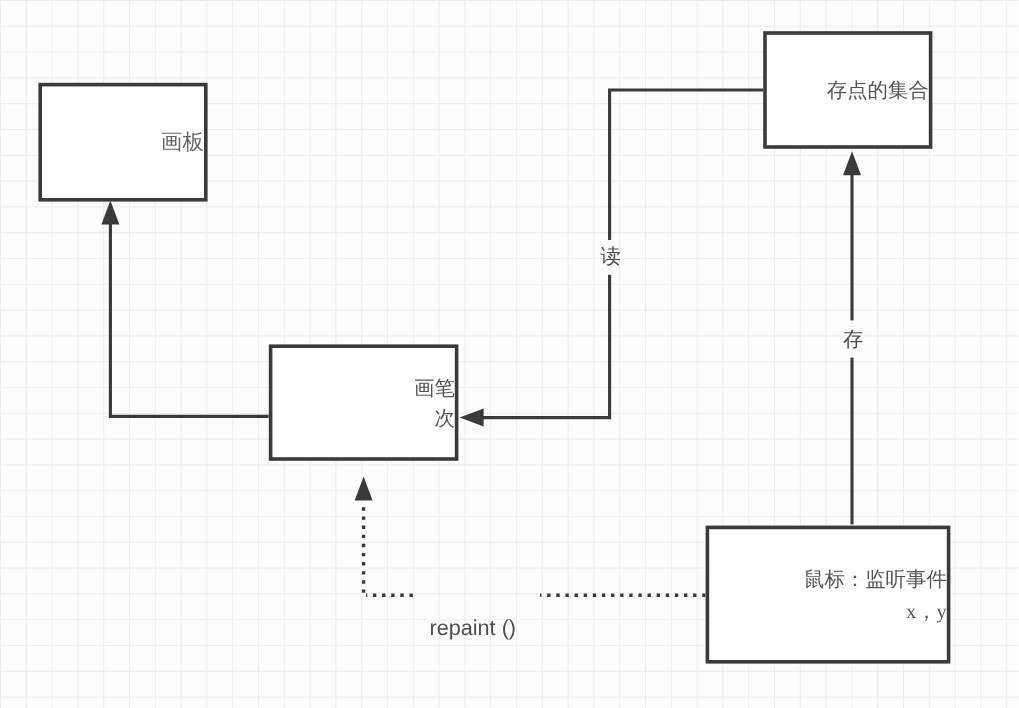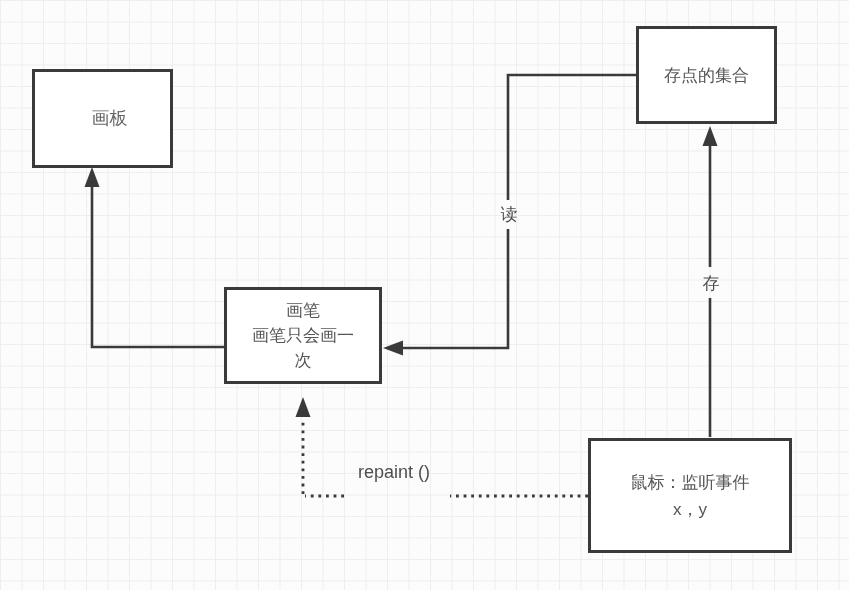--- a/index.html
+++ b/index.html
@@ -29,38 +29,39 @@
   .node {
     position: absolute;
     box-sizing: border-box;
     background: #ffffff;
     border: 3px solid #3a3a3a;
     color: #555555;
     font-size: 17px;
     line-height: 25px;
     display: flex;
     flex-direction: column;
-    align-items: center;
+    align-items: flex-end;
     justify-content: center;
     text-align: center;
+    font-family: Liberation Serif, serif;
   }
   .node-board  { left: 32px;  top: 69px;  width: 141px; height: 99px;  color:#636363; font-size:18px;padding-left:14px; }
   .node-points { left: 636px; top: 26px;  width: 141px; height: 98px; }
   .node-brush  { left: 224px; top: 287px; width: 158px; height: 97px; }
   .node-mouse  { left: 588px; top: 438px; width: 204px; height: 115px; line-height: 27px; }
   .edge-label {
     position: absolute;
     transform: translate(-50%, -50%);
     color: #4c4c4c;
     font-size: 17px;
     white-space: nowrap;
   }
   .label-read    { left: 509px; top: 214px; }
   .label-store   { left: 711px; top: 283px; }
-  .label-repaint { left: 394px; top: 472px; font-size: 18px; color: #4f4f4f; }
+  .label-repaint { left: 394px; top: 524px; font-size: 18px; color: #4f4f4f; }
 </style>
 </head>
 <body>
 
 <div class="canvas">
 
   <svg class="edges-layer" viewBox="0 0 849 590" xmlns="http://www.w3.org/2000/svg">
 
     <g>
       <polyline points="224,347 92,347 92,186" fill="none" stroke="#3a3a3a" stroke-width="2.6"></polyline>
@@ -90,21 +91,20 @@
   <div class="node node-board">
     <div>画板</div>
   </div>
 
   <div class="node node-points">
     <div>存点的集合</div>
   </div>
 
   <div class="node node-brush">
     <div>画笔</div>
-    <div>画笔只会画一</div>
     <div>次</div>
   </div>
 
   <div class="node node-mouse">
     <div>鼠标：监听事件</div>
     <div>x，y</div>
   </div>
 
   <div class="edge-label label-read">读</div>
   <div class="edge-label label-store">存</div>

